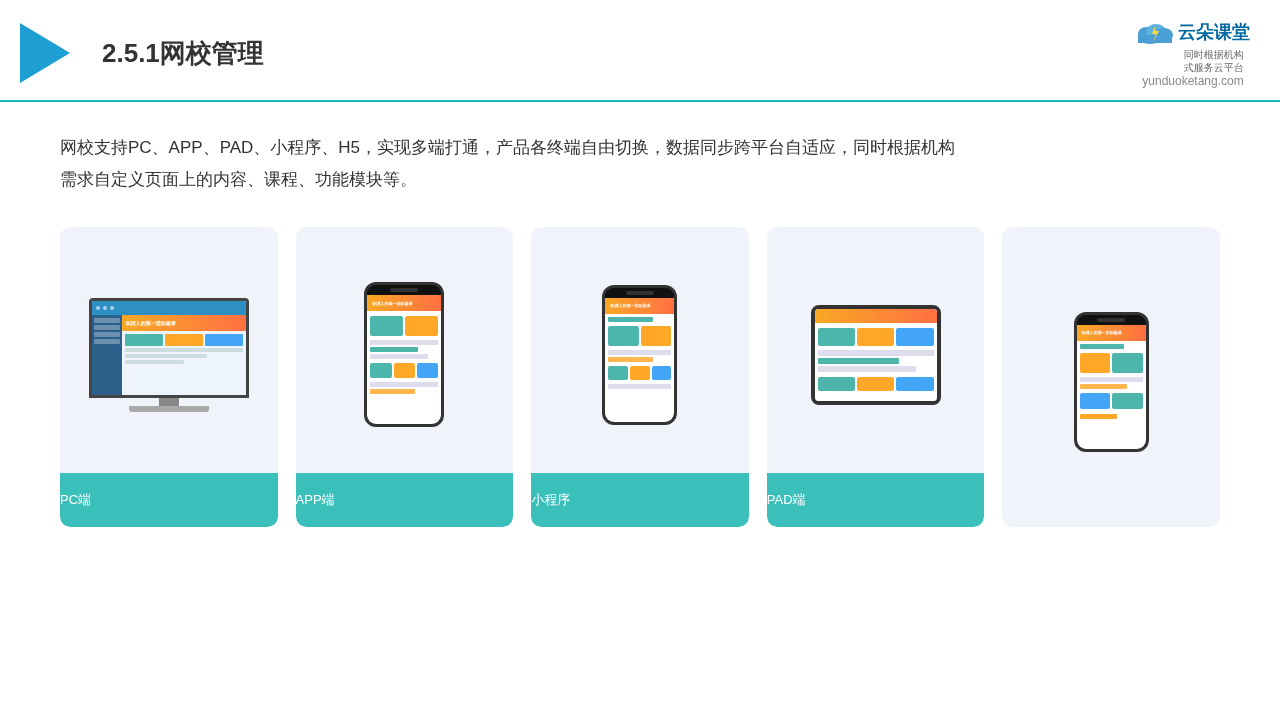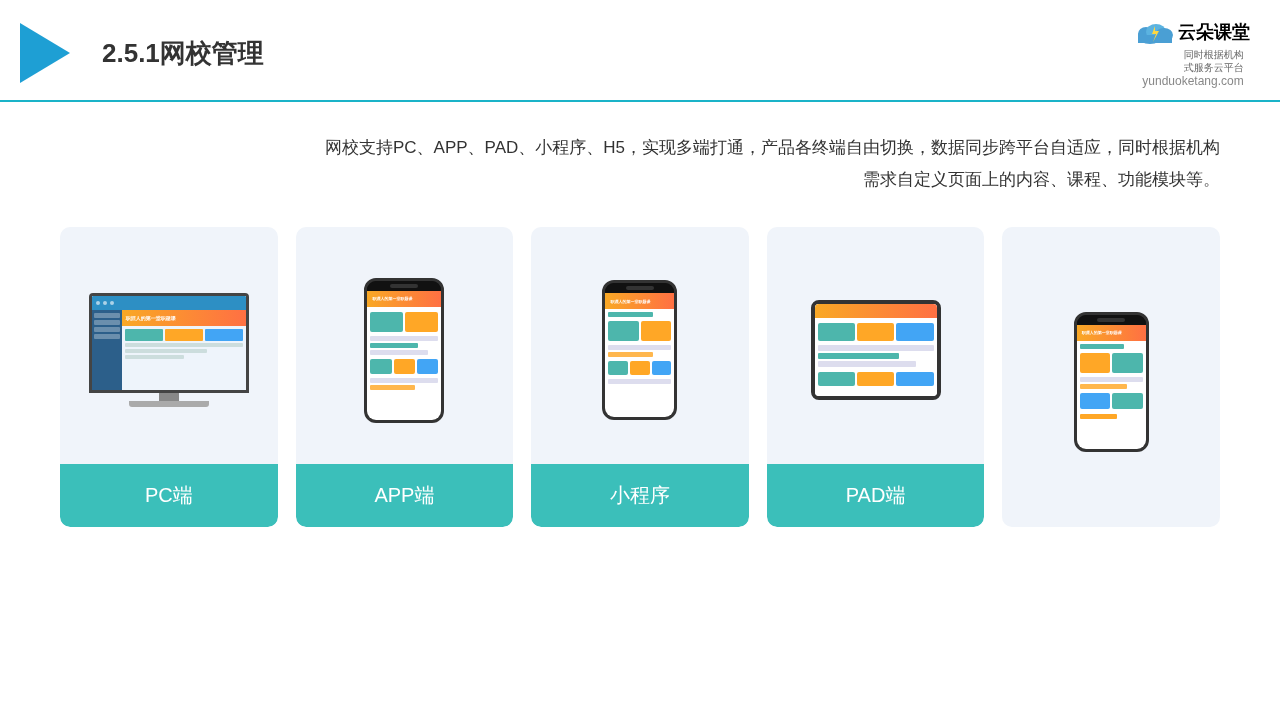--- a/index.html
+++ b/index.html
@@ -48,21 +48,21 @@
       align-items: center;
     }
     .brand-logo-icon {
       display: flex;
       align-items: center;
       gap: 4px;
     }
     .brand-name {
       font-size: 18px;
       font-weight: bold;
-      color: #000000;
+      color: #0369a1;
       font-family: 'Microsoft YaHei', sans-serif;
       text-align: right;
     }
     .brand-sub {
       font-size: 10px;
       color: #666;
       text-align: right;
       line-height: 1.3;
     }
     .brand-url {
@@ -103,22 +103,22 @@
       display: flex;
       align-items: center;
       justify-content: center;
       padding: 20px 15px 10px 15px;
       width: 100%;
     }
     .card-label {
       width: 100%;
       background: #3bbfba;
       color: white;
-      text-align: center;
-      font-size: 20px;
+      text-align: left;
+      font-size: 13px;
       font-weight: 500;
       padding: 18px 0;
       border-radius: 0 0 10px 10px;
     }
 
     
     .device-pc {
       display: flex;
       flex-direction: column;
       align-items: center;
@@ -308,21 +308,21 @@
       <div style="display:flex;flex-direction:column;align-items:flex-end;margin-top:2px;">
         <span class="brand-sub" style="white-space:pre;">同时根据机构
 式服务云平台</span>
         <span class="brand-url">yunduoketang.com</span>
       </div>
     </div>
   </div>
 </div>
 
 <div class="content">
-  <p class="description" style="white-space:pre-line;text-align:right;">网校支持PC、APP、PAD、小程序、H5，实现多端打通，产品各终端自由切换，数据同步跨平台自适应，同时根据机构
+  <p class="description" style="white-space:pre-line;">网校支持PC、APP、PAD、小程序、H5，实现多端打通，产品各终端自由切换，数据同步跨平台自适应，同时根据机构
 需求自定义页面上的内容、课程、功能模块等。</p>
 
   <div class="cards-container">
 
     <div class="card">
       <div class="card-image-area">
         <div class="device-pc">
           <div class="pc-screen">
             <div class="pc-screen-inner">
               <div class="pc-screen-header">

